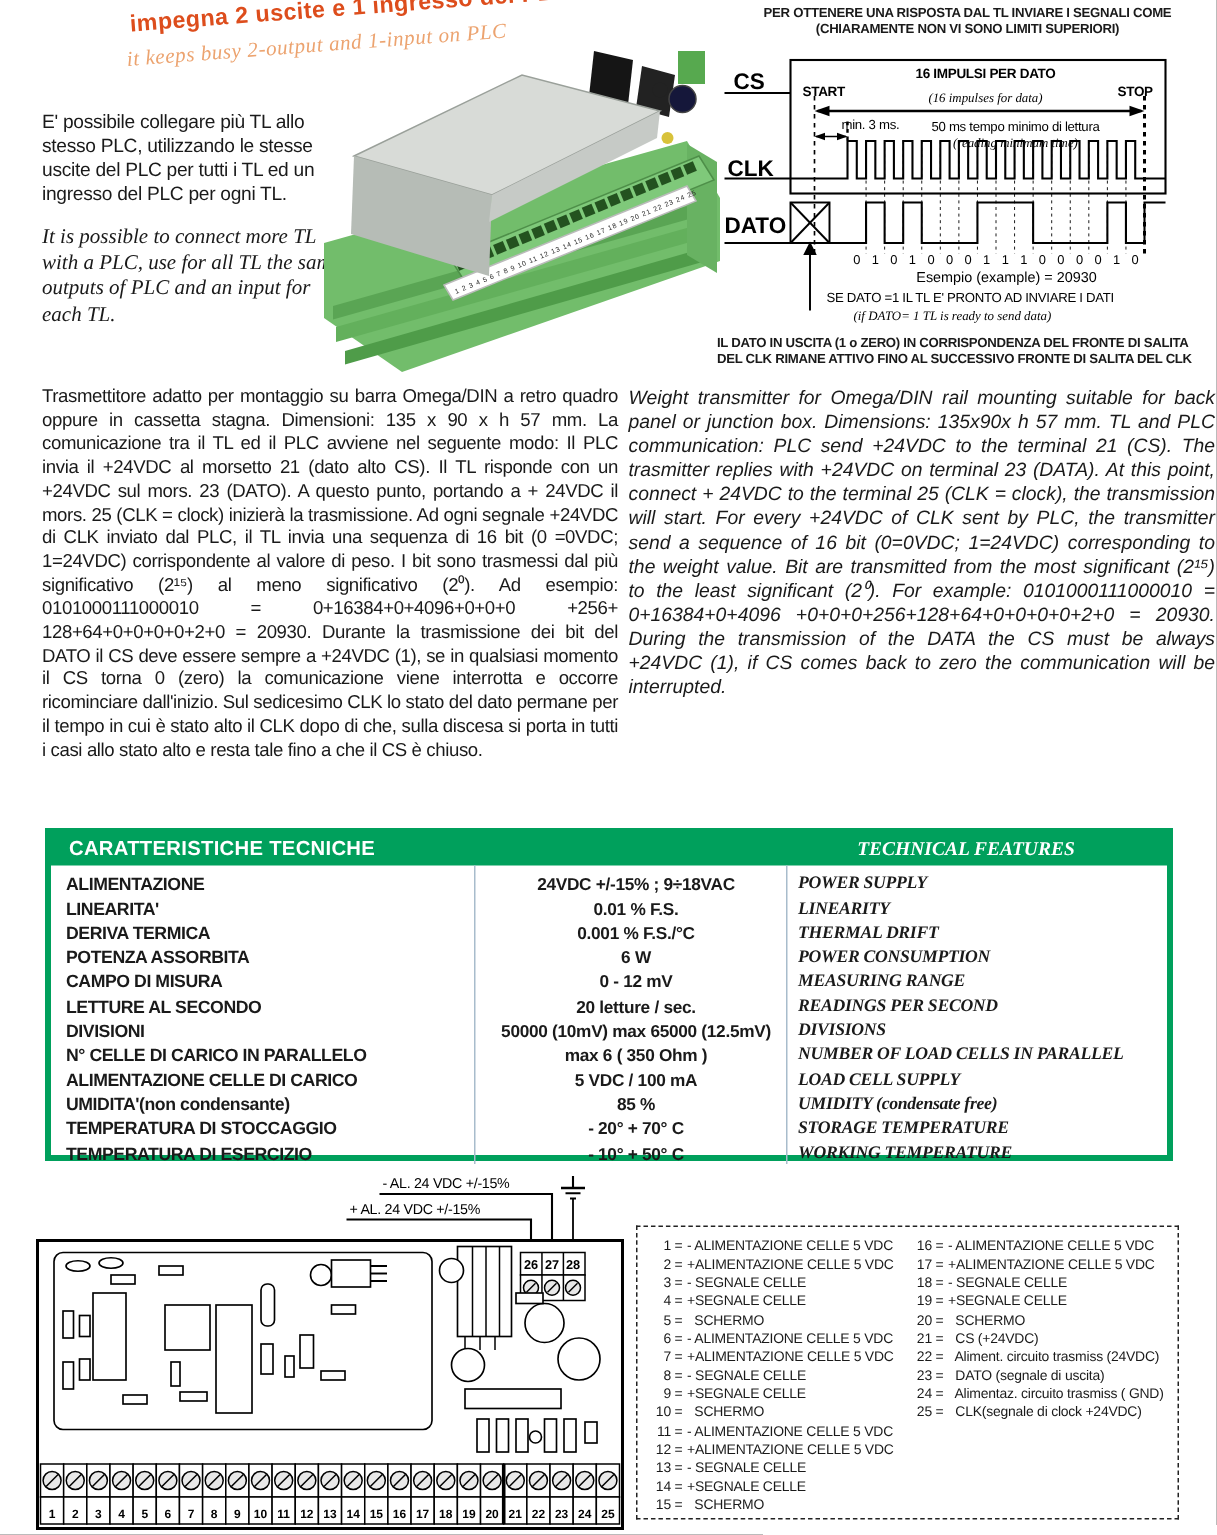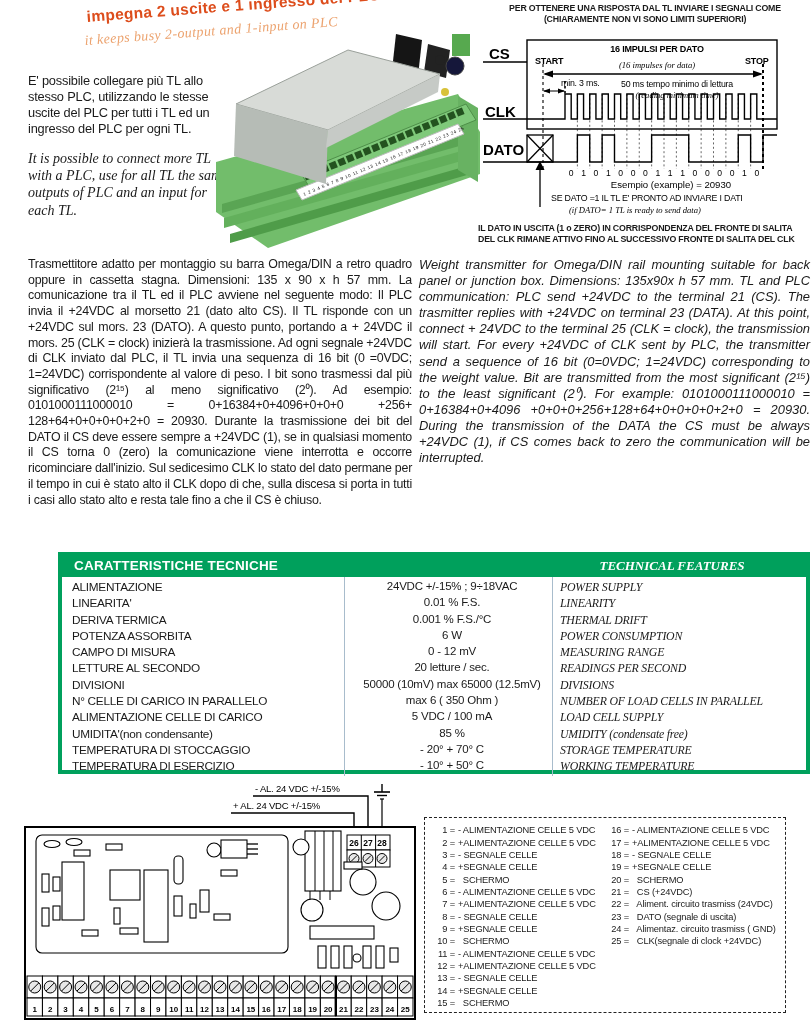--- a/index.html
+++ b/index.html
@@ -19,28 +19,28 @@
   .td-lab{font-size:9px;font-weight:bold;letter-spacing:-.2px;}
   .td-lab2{font-size:8.8px;letter-spacing:-.2px;}
   .td-it{font-family:"Liberation Serif",serif;font-style:italic;font-size:8.6px;}
   .td-bit{font-size:8.6px;}
   .td-ex{font-size:9.6px;}
   .td-ready{font-size:8.8px;letter-spacing:-.2px;}
   
   .desc-it{font-size:12.4px;line-height:15.7px;text-align:justify;letter-spacing:-.25px;}
   .desc-en{font-family:Liberation Sans, sans-serif;font-style:italic;font-size:12.9px;line-height:16.1px;text-align:justify;}
   
-  .spec-table{box-sizing:border-box;border:4px solid #00a05c;background:#fff;margin-left:28px;}
+  .spec-table{box-sizing:border-box;border:4px solid #00a05c;background:#fff;}
   .spec-head{position:relative;height:21px;background:#00a05c;}
   .spec-title-it{position:absolute;left:12px;top:2px;color:#fff;font-weight:bold;font-size:13.5px;letter-spacing:.2px;}
   .spec-title-en{position:absolute;left:500px;top:2px;width:220px;text-align:center;color:#fff;
                  font-family:"Liberation Serif",serif;font-style:italic;font-weight:bold;font-size:13px;}
   .spec-body{position:relative;padding-top:3px;}
   .vline{position:absolute;top:0;bottom:0;width:1px;background:#a8bccc;}
-  .spec-row{display:flex;height:16.3px;align-items:flex-start;}
+  .spec-row{display:flex;height:16.3px;align-items:flex-end;font-weight:bold;}
   .sc-label{width:278px;padding-left:10px;font-size:11.8px;letter-spacing:-.3px;white-space:nowrap;}
   .sc-value{width:204px;text-align:center;font-size:11.5px;letter-spacing:-.2px;white-space:nowrap;}
   .sc-en{flex:1;padding-left:6px;font-family:"Liberation Serif",serif;font-style:italic;font-size:11.8px;letter-spacing:-.2px;white-space:nowrap;}
   
   .wire-lab{font-size:9.5px;letter-spacing:-.2px;}
   .term-num{font-size:8px;font-weight:bold;}
   .blk-num{font-size:8.5px;font-weight:bold;}
   .cell{fill:#fff;stroke:#000;stroke-width:1;}
   .screw{fill:#e8e8e8;stroke:#000;stroke-width:1;}
   .comp{fill:#fff;stroke:#000;stroke-width:1.1;}

